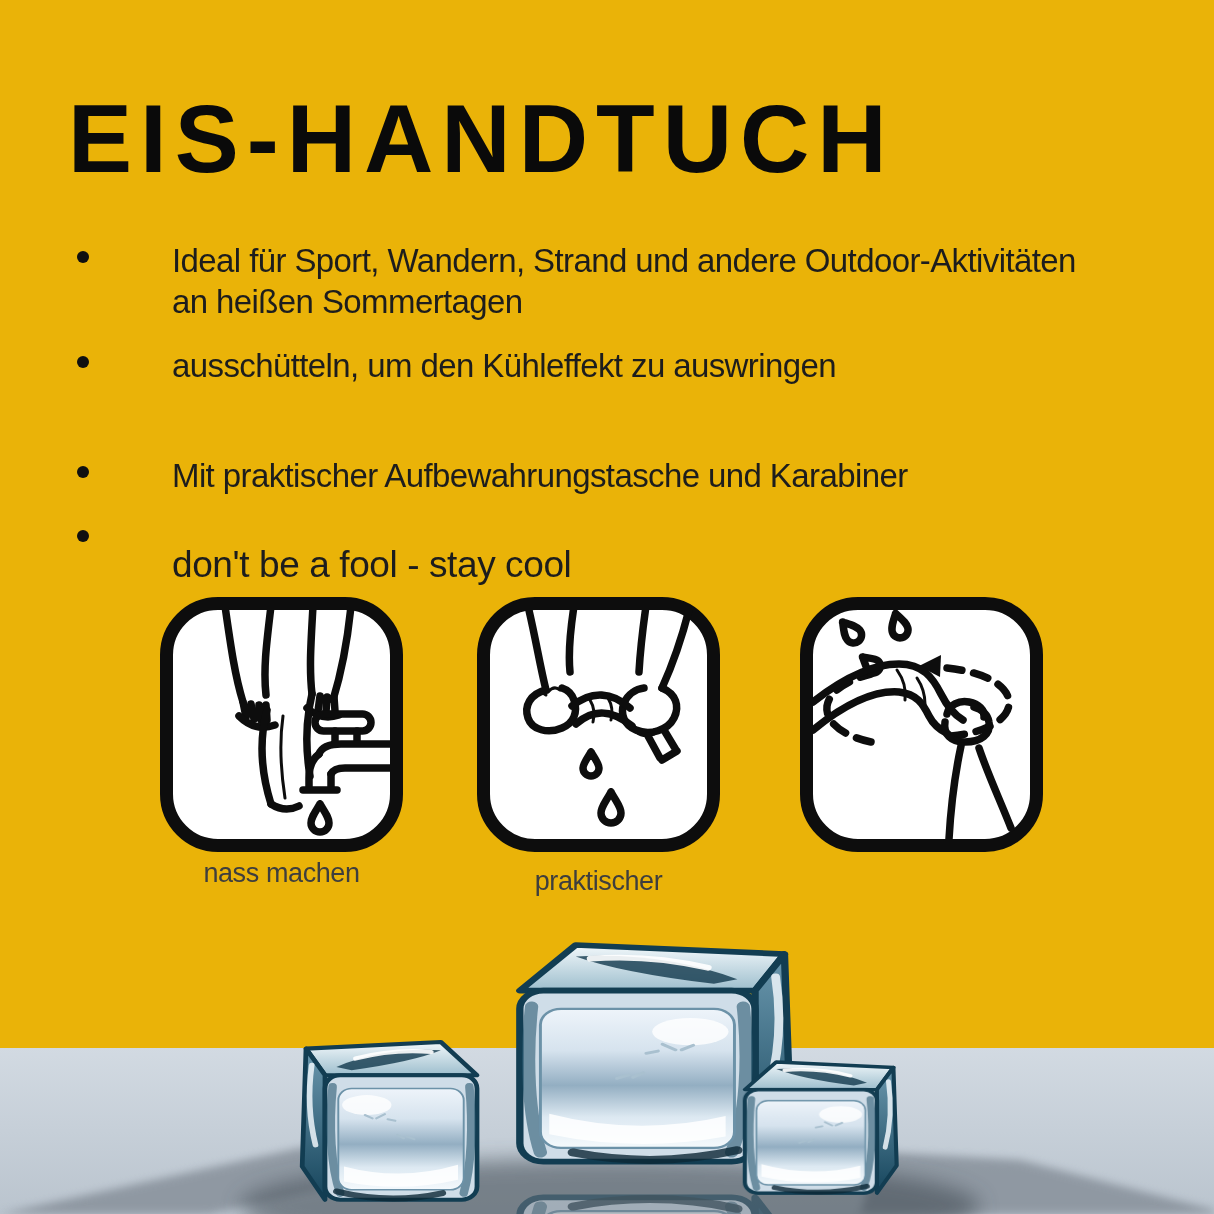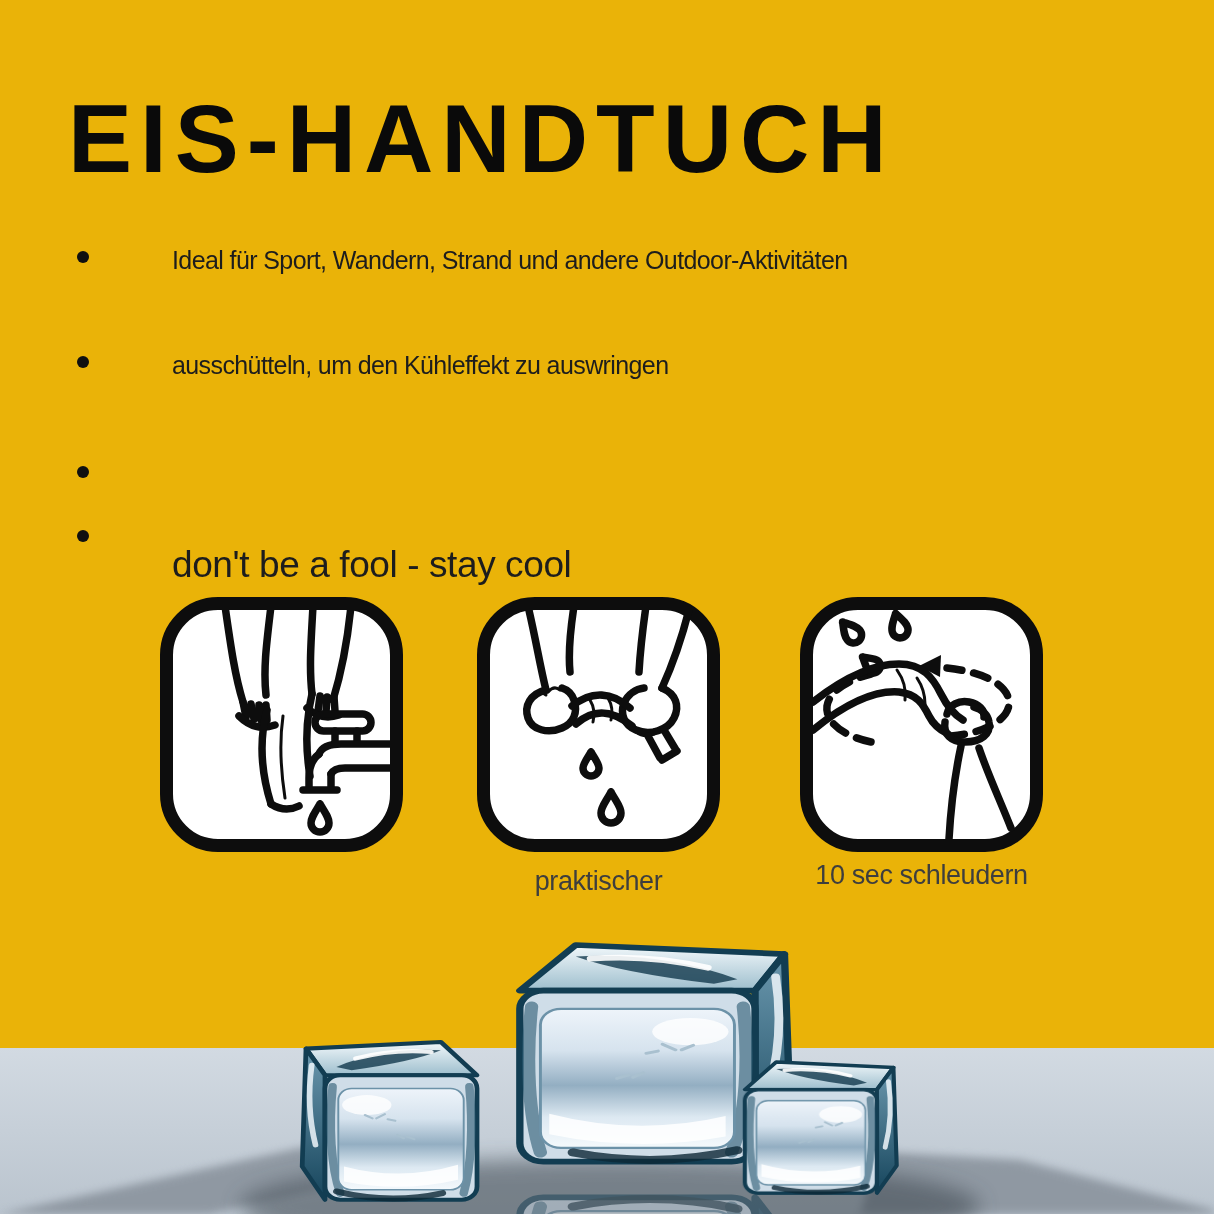--- a/index.html
+++ b/index.html
@@ -5,21 +5,21 @@
   html,body{margin:0;padding:0;background:#ffffff;}
   .canvas{
     position:relative;width:1214px;height:1214px;margin:0 auto;background:#eab308;
     overflow:hidden;font-family:"Liberation Sans","DejaVu Sans",sans-serif;color:#1b1b1b;
   }
   .title{
     position:absolute;left:68px;top:84px;margin:0;
     font-size:96px;font-weight:bold;letter-spacing:8px;color:#0a0a0a;white-space:nowrap;
   }
   .bullet-dot{position:absolute;left:77px;width:12px;height:12px;border-radius:50%;background:#101010;}
-  .bullet-text{position:absolute;left:172px;width:920px;font-size:25px;line-height:41px;letter-spacing:-0.6px;color:#1d1d1d;}
+  .bullet-text{position:absolute;left:172px;width:920px;font-size:33px;line-height:41px;letter-spacing:-0.6px;color:#1d1d1d;}
   .bullet-text .ln{display:block;}
   .bullet-text.large{font-size:37px;line-height:46px;letter-spacing:-0.4px;}
   .stepbox{
     position:absolute;width:243px;height:255px;box-sizing:border-box;
     border:13px solid #0d0d0d;border-radius:58px;background:#ffffff;
   }
   .stepbox svg{display:block;width:100%;height:100%;}
   .caption{position:absolute;width:243px;text-align:center;font-size:27px;letter-spacing:-0.4px;color:#3e3e3e;}
   .ice-scene{position:absolute;left:0;top:910px;width:1214px;height:304px;}
   .lineart{stroke:#0d0d0d;fill:none;stroke-width:7.5;stroke-linecap:round;stroke-linejoin:round;}
@@ -28,28 +28,32 @@
 </head>
 <body>
 
 <div class="canvas">
 
   <h1 class="title">EIS-HANDTUCH</h1>
 
   <span class="bullet-dot" style="top:251px"></span>
   <div class="bullet-text" style="top:240px">
     <span class="ln">Ideal für Sport, Wandern, Strand und andere Outdoor-Aktivitäten</span>
+    <span class="ln">an heißen Sommertagen</span>
   </div>
 
   <span class="bullet-dot" style="top:356px"></span>
   <div class="bullet-text" style="top:345px">
     <span class="ln">ausschütteln, um den Kühleffekt zu auswringen</span>
   </div>
 
   <span class="bullet-dot" style="top:466px"></span>
+  <div class="bullet-text" style="top:455px">
+    <span class="ln">Mit praktischer Aufbewahrungstasche und Karabiner</span>
+  </div>
 
   <span class="bullet-dot" style="top:530px"></span>
   <div class="bullet-text large" style="top:542px">
     <span class="ln">don't be a fool - stay cool</span>
   </div>
 
   <div class="stepbox" style="left:160px;top:597px">
     <svg viewBox="0 0 217 229">
 
       <path class="lineart" d="M52,-4 C58,38 62,66 70,92"></path>
@@ -71,20 +75,21 @@
 
       <path class="lineart" d="M217,134 H168 Q150,134 146,144"></path>
       <path class="lineart" d="M217,158 H172 Q161,158 158,164"></path>
       <path class="lineart" d="M146,144 C138,150 136,158 136,168 L136,178"></path>
       <path class="lineart" d="M158,164 L158,178"></path>
       <path class="lineart" d="M130,180 H164"></path>
 
       <path class="lineart" d="M147,194 c-6,10 -9,14 -9,19 a9,9 0 0 0 18,0 c0,-5 -3,-9 -9,-19"></path>
     </svg>
   </div>
+  <div class="caption" style="left:160px;top:858px">nass machen</div>
 
   <div class="stepbox" style="left:477px;top:597px">
     <svg viewBox="0 0 217 229">
 
       <path class="lineart" d="M38,-4 C46,30 50,56 56,80"></path>
       <path class="lineart" d="M84,-4 C80,22 78,42 80,62"></path>
       <path class="lineart" d="M56,80 C40,84 34,96 38,108 C42,120 58,124 72,118 C84,113 88,102 84,90 C82,84 78,80 72,78"></path>
       <path class="lineart-thin" d="M44,88 q6,-8 12,-3 M58,82 q6,-7 12,-2"></path>
 
       <path class="lineart" d="M156,-4 C152,24 150,44 149,62"></path>
@@ -128,21 +133,20 @@
       <path class="lineart-thin" d="M84,60 q10,14 8,30 M104,68 q8,12 8,26"></path>
 
       <path class="lineart" d="M134,104 C136,95 146,90 156,92 C166,94 172,100 171,107"></path>
       <path class="lineart" d="M132,112 C130,124 138,132 152,132 C168,132 178,124 176,112 C175,105 169,99 161,97"></path>
       <path class="lineart-thin" d="M142,128 q10,6 22,2"></path>
 
       <path class="lineart" d="M136,229 C138,194 142,164 148,136"></path>
       <path class="lineart" d="M198,218 C186,188 174,162 166,138"></path>
     </svg>
   </div>
-  <div class="caption" style="left:800px;top:860px">10 sec schleudern</div>
 
   <svg class="ice-scene" viewBox="0 0 1214 304">
     <defs>
       <linearGradient id="gFloor" x1="0" y1="0" x2="0" y2="1">
         <stop offset="0" stop-color="#d2dae2"></stop>
           <stop offset="1" stop-color="#bac4ce"></stop>
       </linearGradient>
       <linearGradient id="gTop" x1="0" y1="0" x2="0" y2="1">
         <stop offset="0" stop-color="#f2f8fb"></stop>
           <stop offset="1" stop-color="#9dbecd"></stop>

